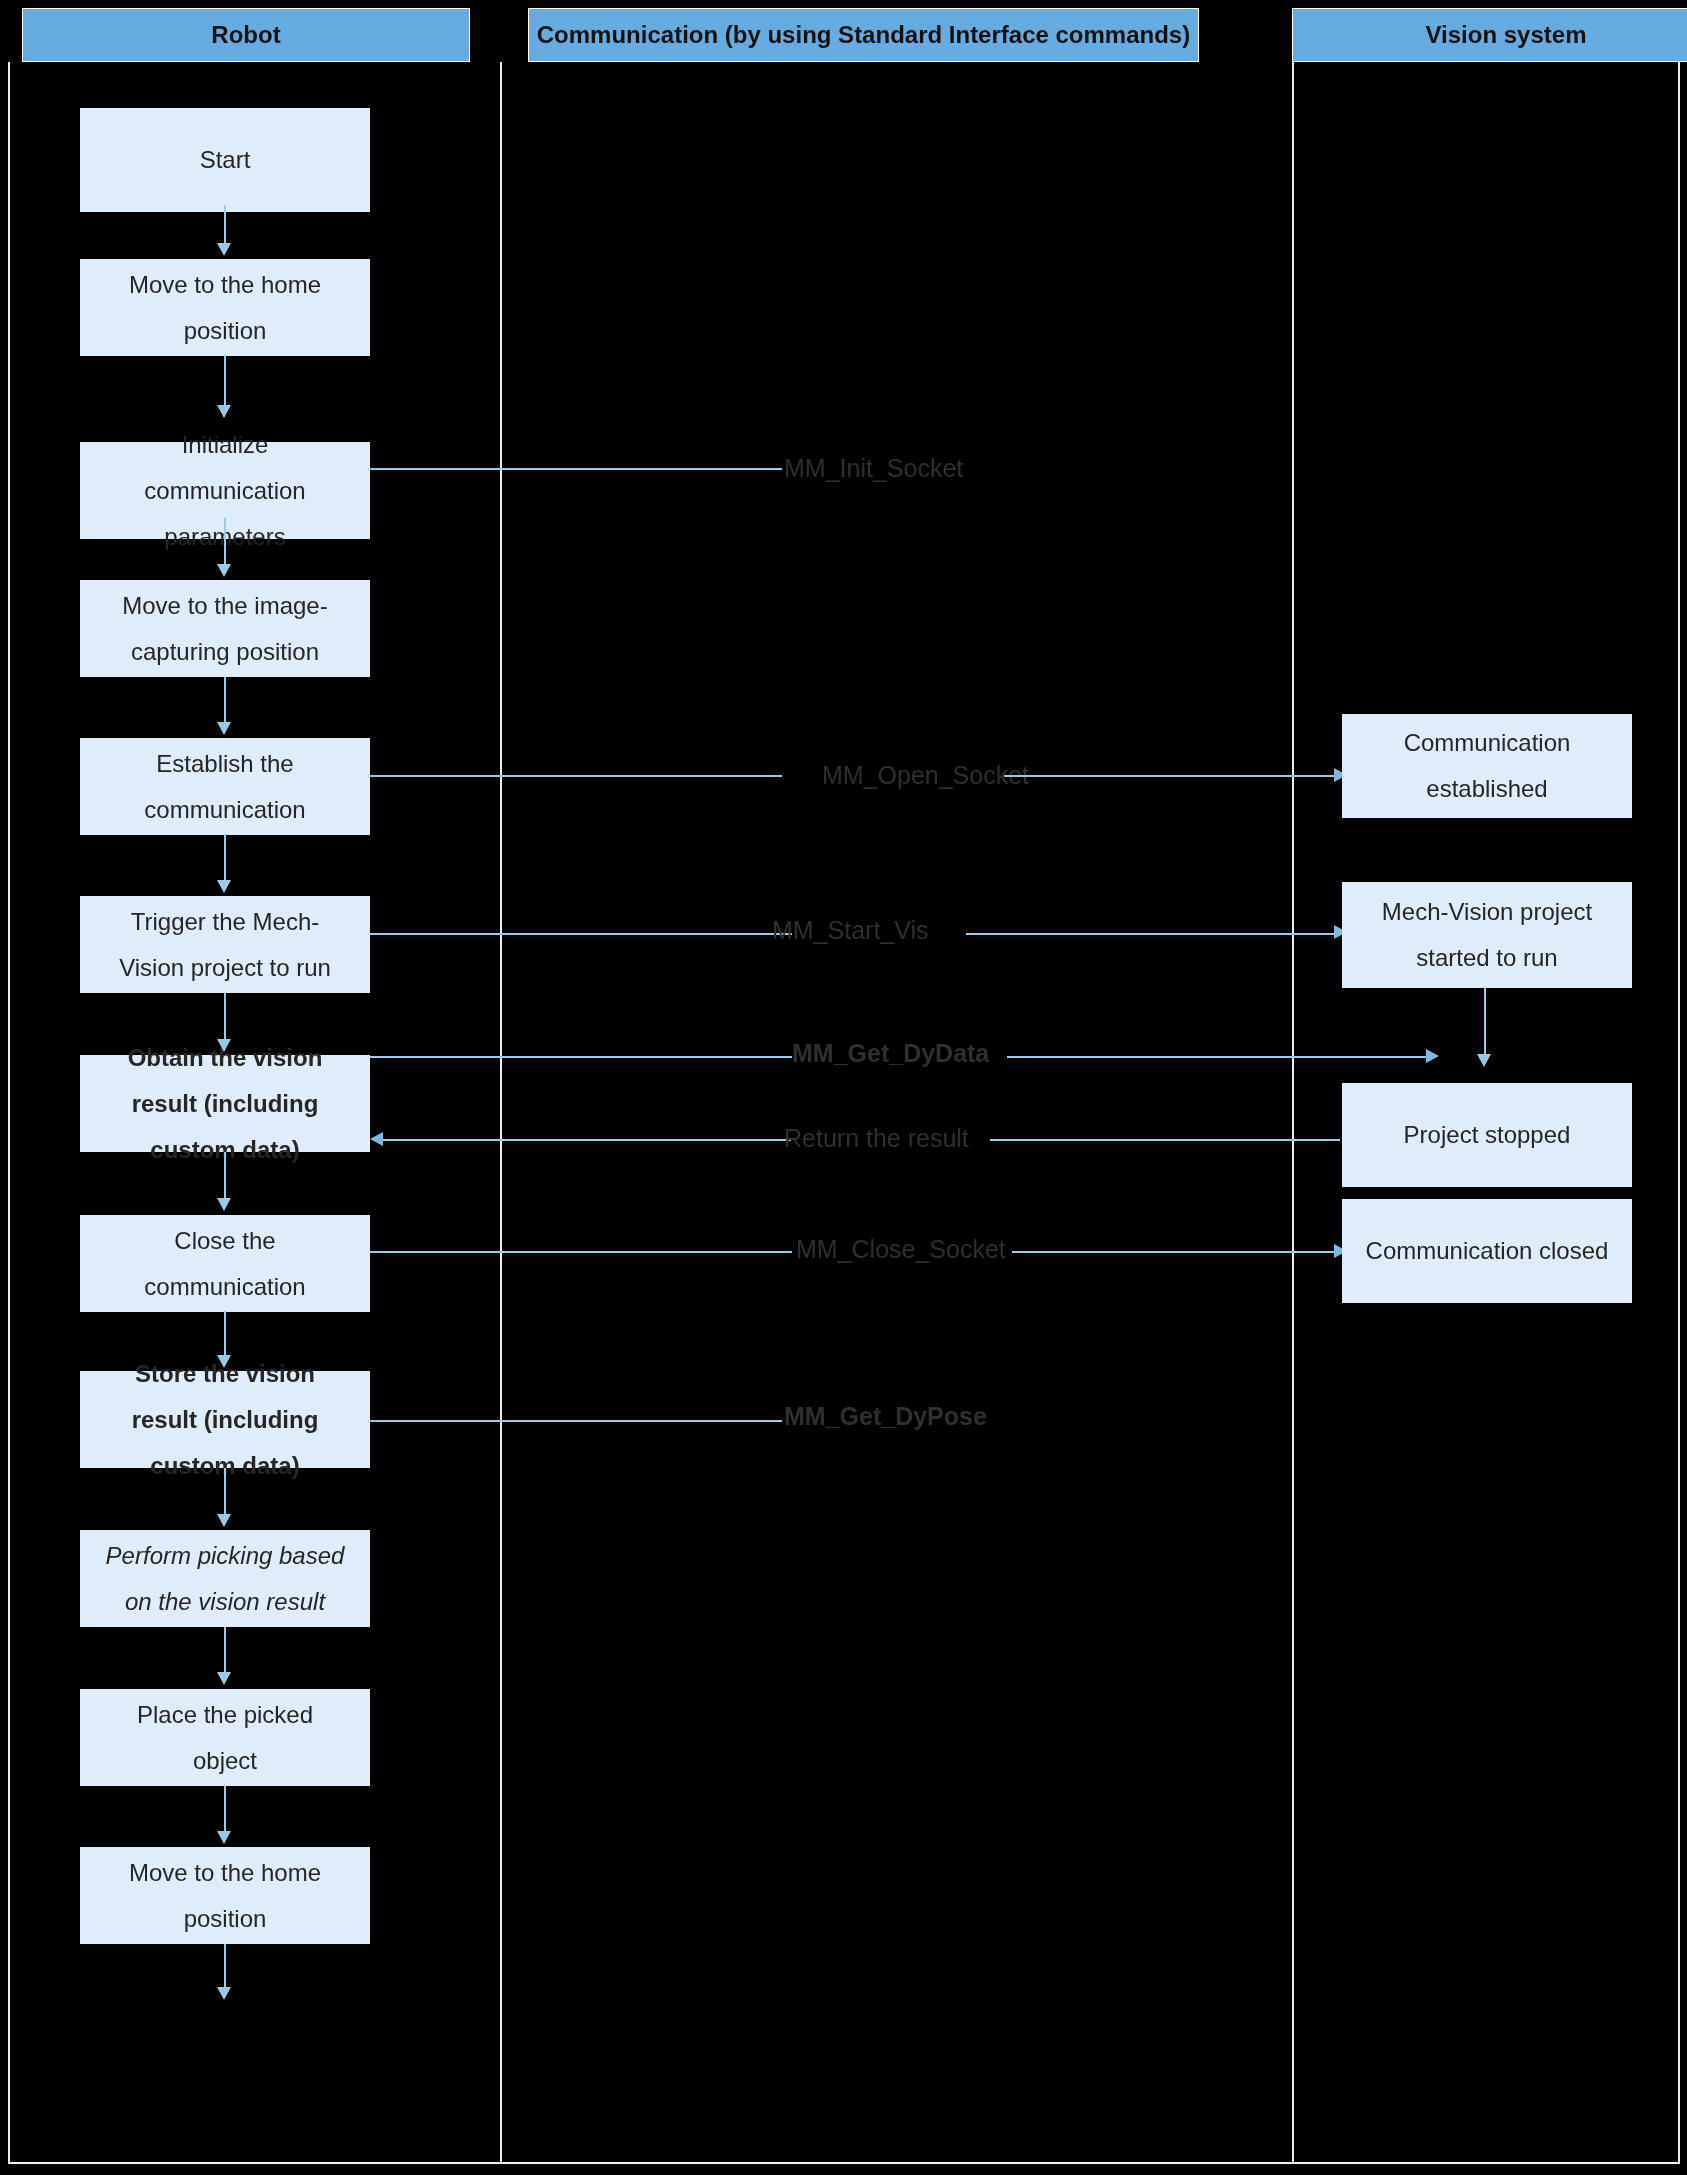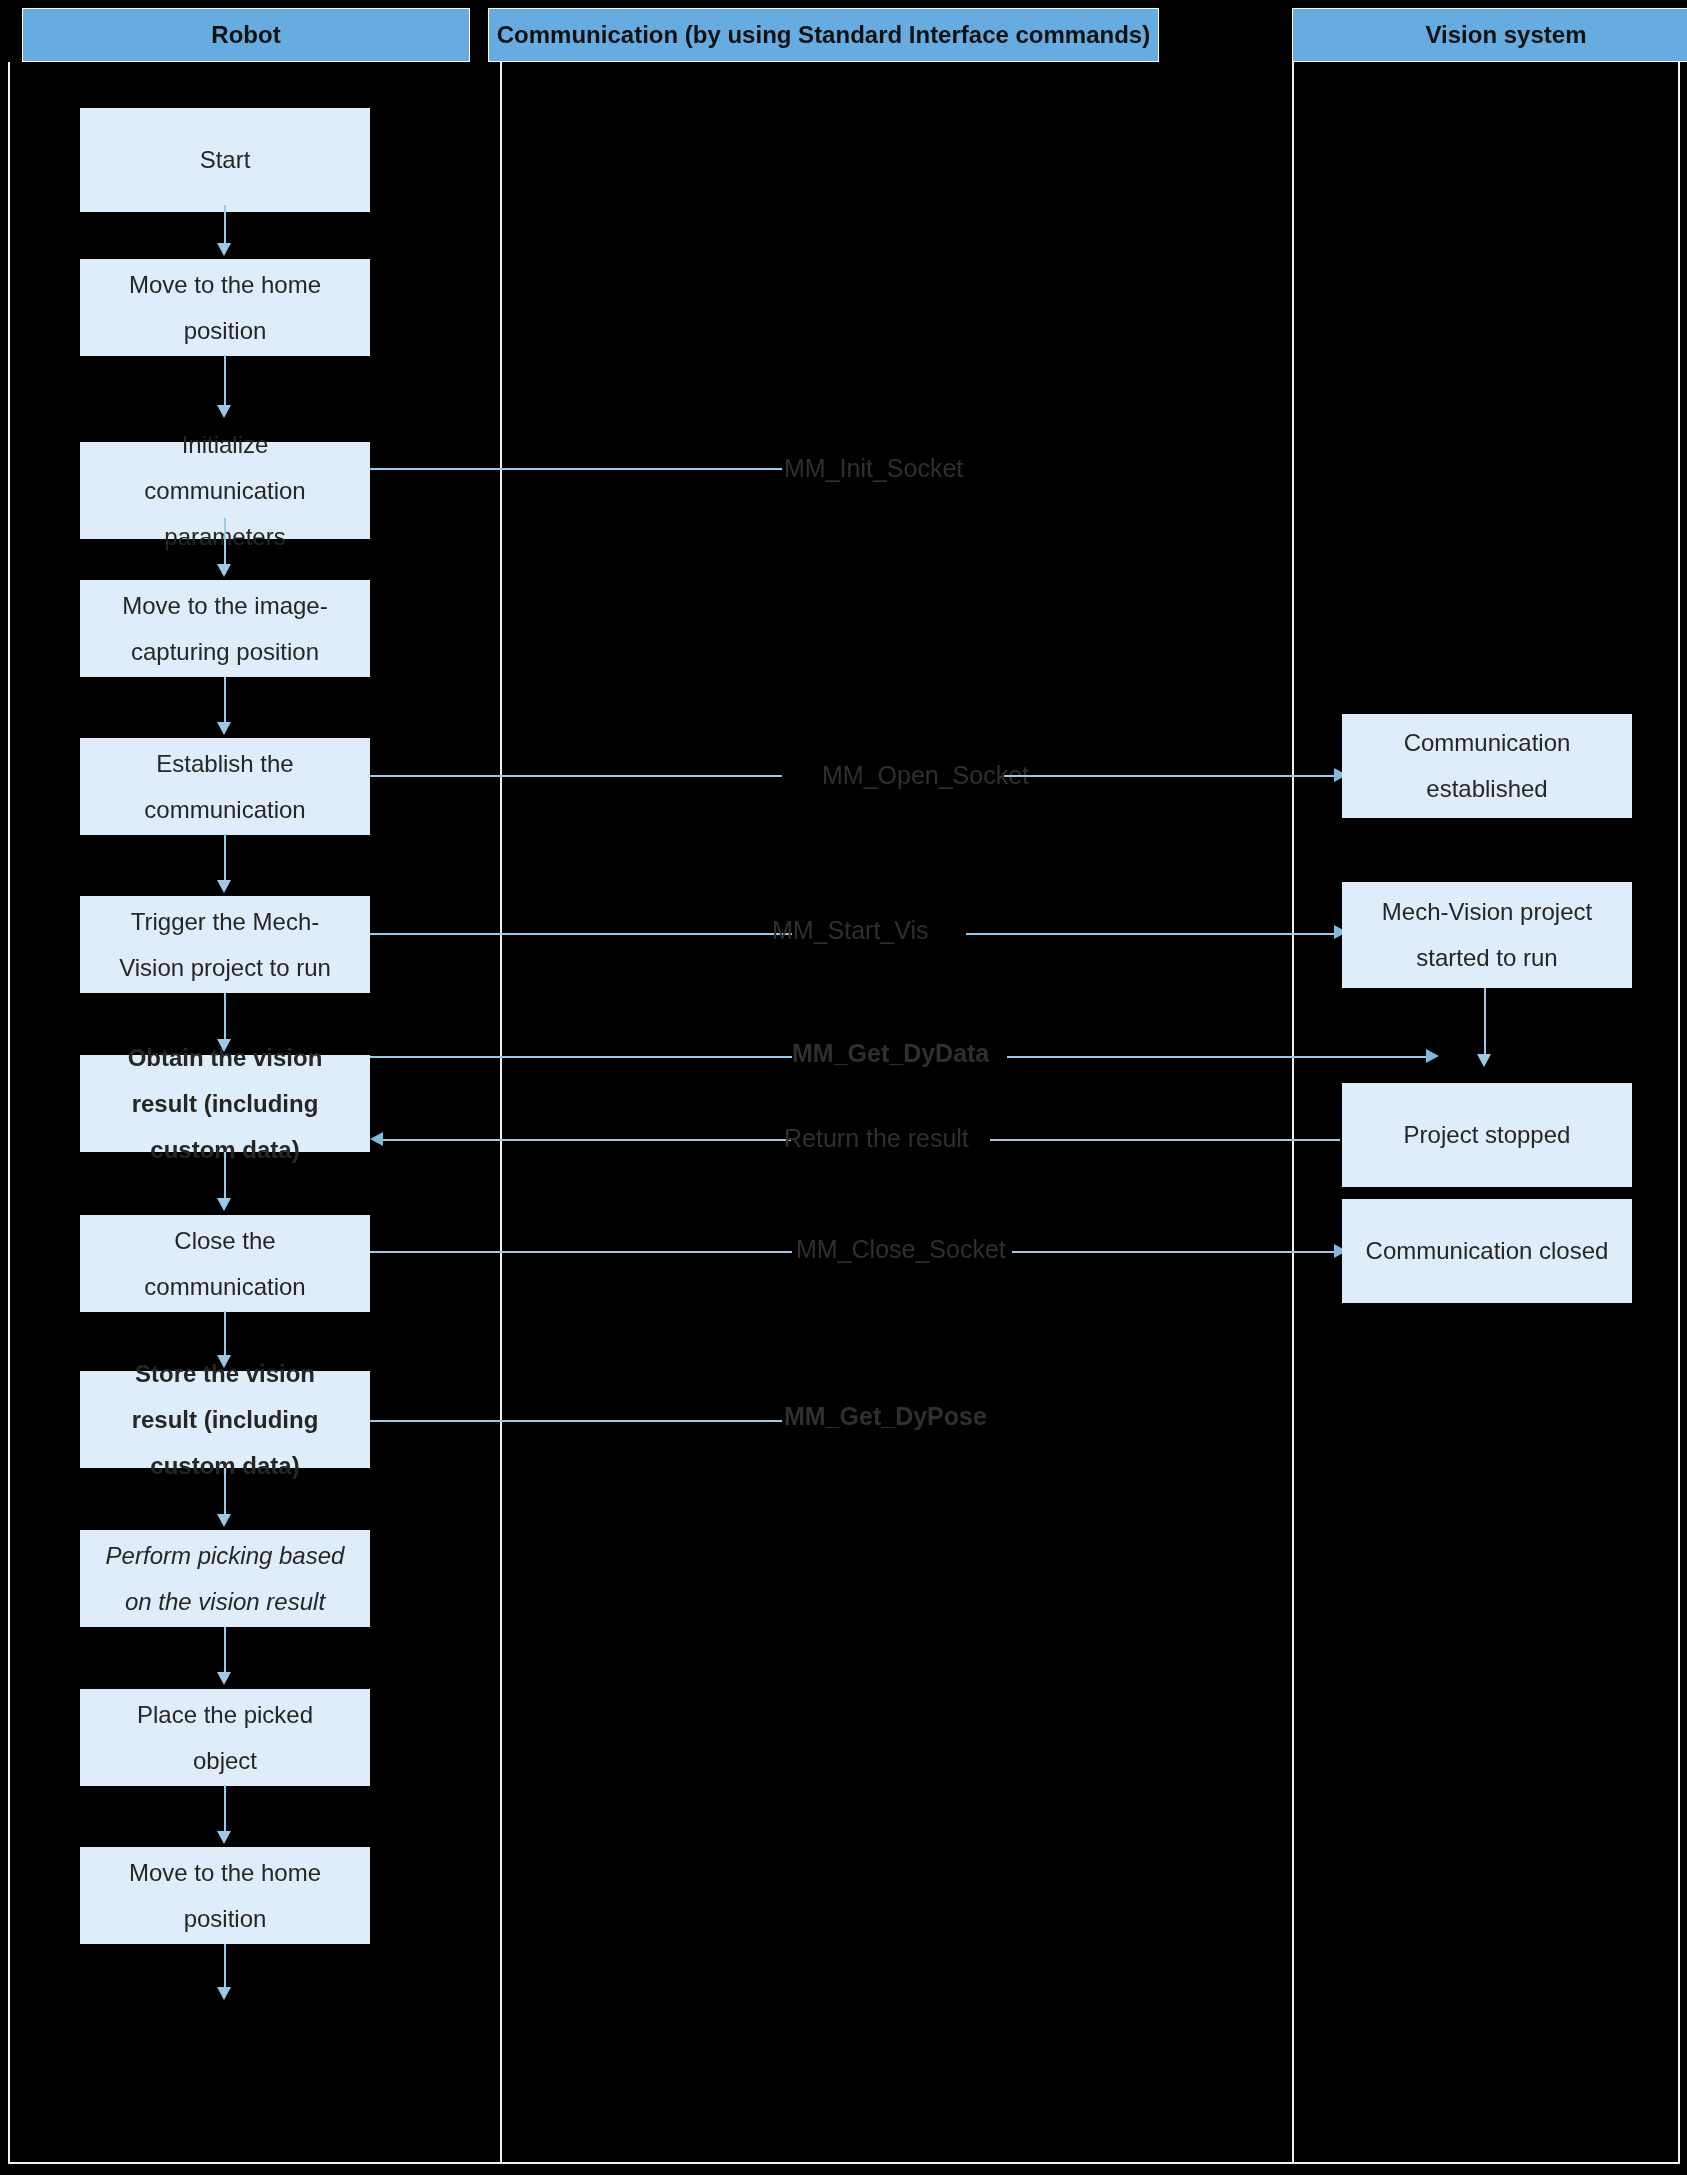--- a/index.html
+++ b/index.html
@@ -122,21 +122,21 @@
   .msg-label.bold { font-weight: bold; }
 </style>
 </head>
 <body>
 
 <div id="canvas">
 
   <div class="lane-header" style="left:22px; width:448px;">
     <span>Robot</span>
   </div>
-  <div class="lane-header" style="left:488px; width:671px;">
+  <div class="lane-header" style="left:528px; width:671px;">
     <span>Communication (by using Standard Interface commands)</span>
   </div>
   <div class="lane-header" style="left:1292px; width:428px;">
     <span>Vision system</span>
   </div>
 
   <div class="lane-edge" style="left:7.7px;    top:62px; height:2100px;"></div>
   <div class="lane-divider" style="left:500px;  top:62px; height:2100px;"></div>
   <div class="lane-divider" style="left:1292px; top:62px; height:2100px;"></div>
   <div class="lane-edge" style="left:1678px; top:62px; height:2100px;"></div>

